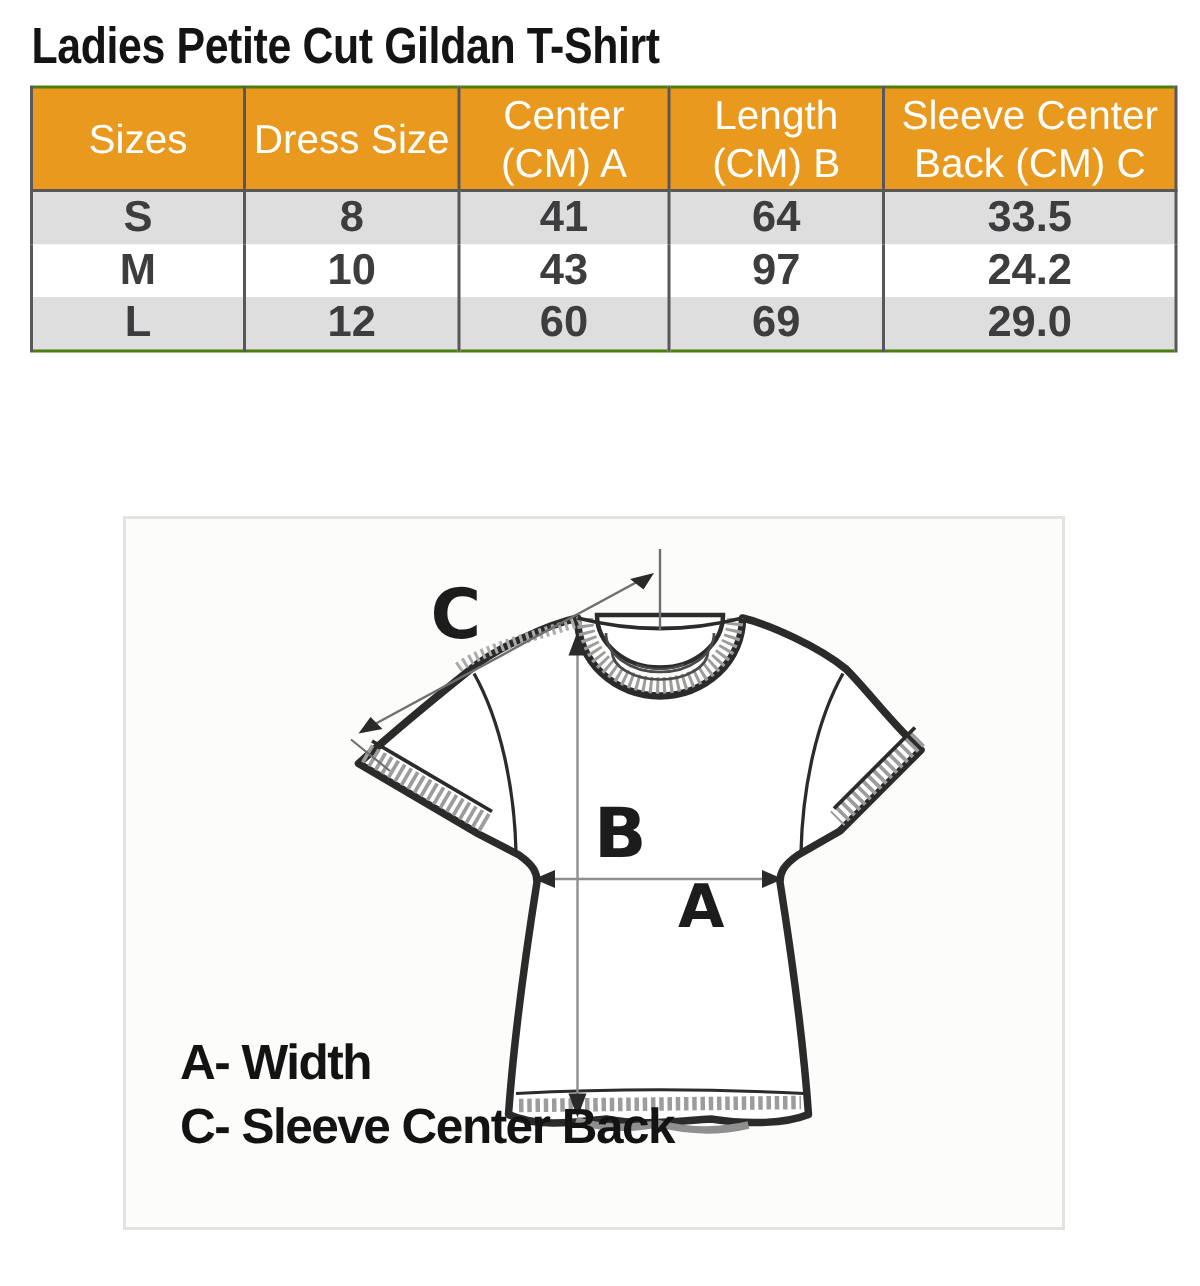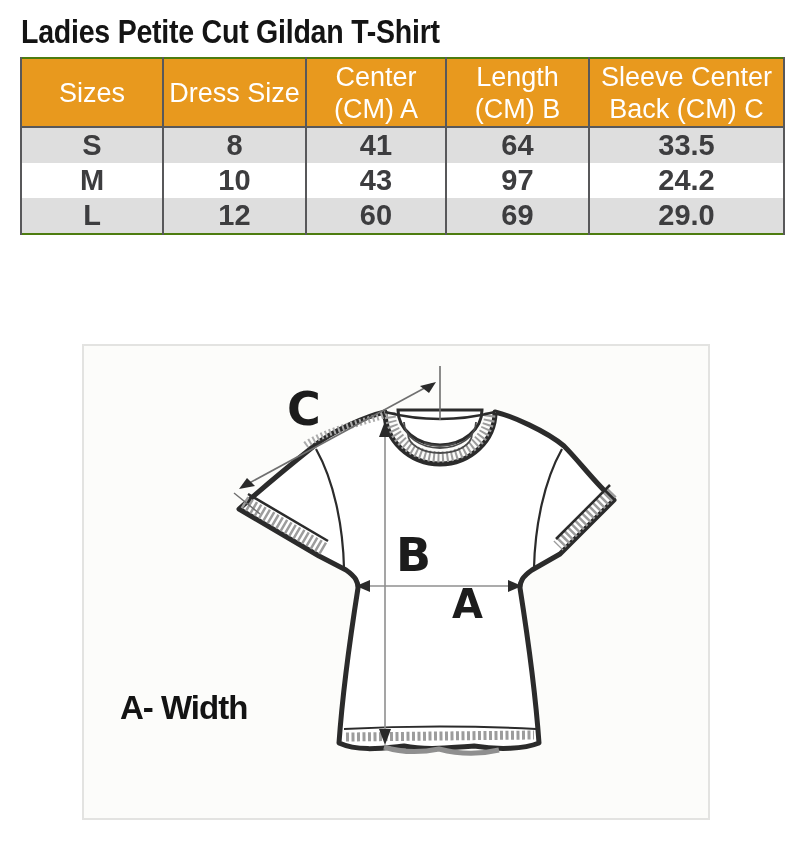--- a/index.html
+++ b/index.html
@@ -171,14 +171,15 @@
     <line x1="280" y1="240" x2="430" y2="240" stroke="#8F8F8F" stroke-width="1.6"></line>
     <polygon points="272,240 286,234 286,246" fill="#2A2A2A"></polygon>
     <polygon points="438,240 424,234 424,246" fill="#2A2A2A"></polygon>
 
     <text x="203" y="79" font-family="DejaVu Sans, sans-serif" font-size="46" font-weight="bold" fill="#1C1C1C">C</text>
     <text x="312" y="225" font-family="DejaVu Sans, sans-serif" font-size="46" font-weight="bold" fill="#1C1C1C">B</text>
     <text x="368" y="272" font-family="DejaVu Sans, sans-serif" font-size="40" font-weight="bold" fill="#1C1C1C">A</text>
   </svg>
   <div class="legend">
     <div>A- Width</div>
+    <div>C- Sleeve Center Back</div>
   </div>
 </div>
 
 </body></html>

